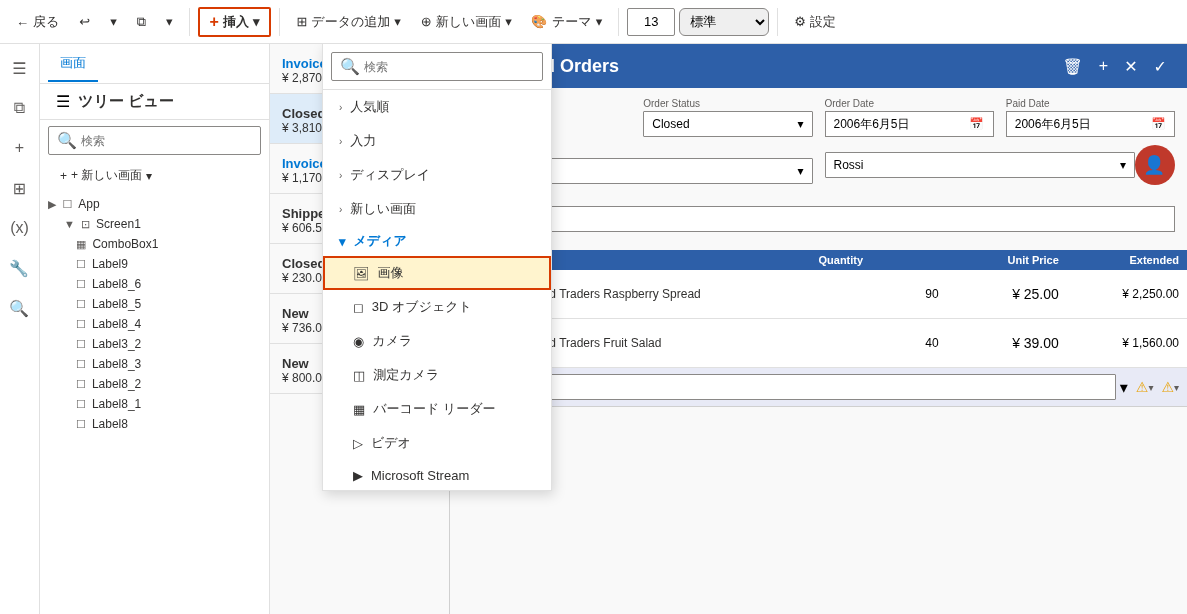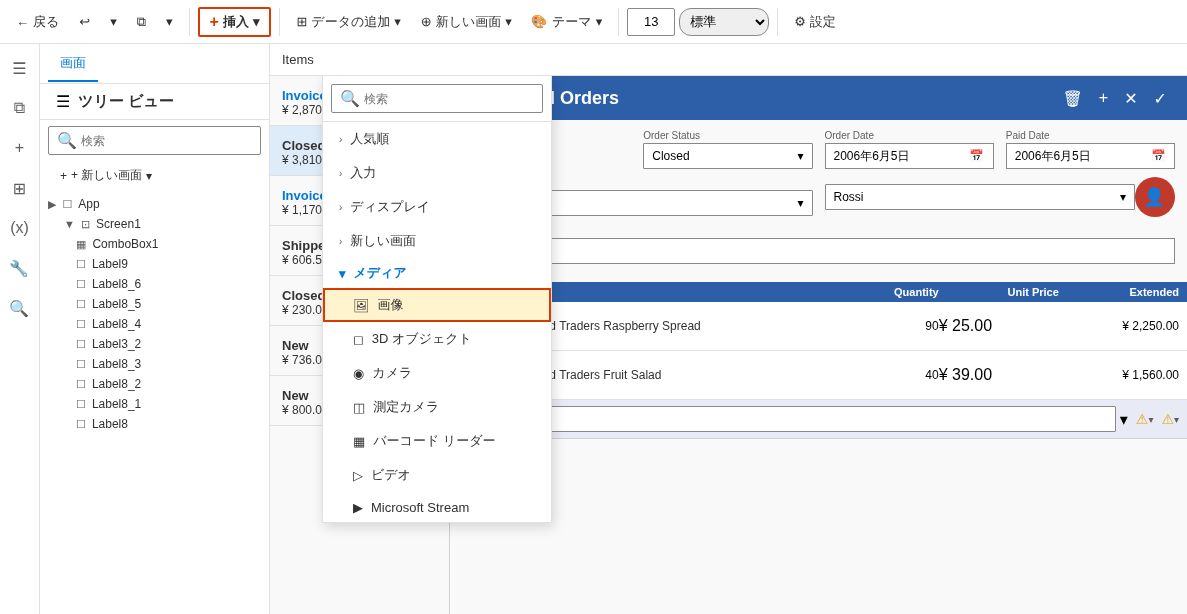--- a/index.html
+++ b/index.html
@@ -26,21 +26,21 @@
     .font-select {
       width: 160px; height: 28px; border: 1px solid #8a8886;
       font-size: 13px; padding: 0 6px; border-radius: 2px;
     }
     .font-size-input {
       width: 48px; height: 28px; border: 1px solid #8a8886;
       font-size: 13px; padding: 0 6px; border-radius: 2px; text-align: center;
     }
     .style-select {
       width: 90px; height: 28px; border: 1px solid #8a8886;
-      font-size: 13px; padding: 0 6px; border-radius: 12px;
+      font-size: 13px; padding: 0 6px; border-radius: 6px;
     }
     .settings-btn {
       display: flex; align-items: center; gap: 4px;
       padding: 4px 8px; border: none; background: transparent;
       cursor: pointer; font-size: 13px; color: #323130;
     }
 
     
     .main-layout {
       display: flex; height: calc(614px - 44px);
@@ -199,31 +199,31 @@
       font-size: 12px; height: 26px; width: 100%;
     }
 
     
     .products-table { width: 100%; }
     .products-header {
       display: flex; background: #2d5fa8; color: #fff; padding: 4px 8px;
       font-size: 11px; font-weight: 600;
     }
     .products-header .col-product { flex: 3; }
-    .products-header .col-qty { flex: 1; text-align: right; }
+    .products-header .col-qty { flex: 1; }
     .products-header .col-price { flex: 1; text-align: right; }
     .products-header .col-ext { flex: 1; text-align: right; }
 
     .product-row {
       display: flex; align-items: center; padding: 6px 8px;
       border-bottom: 1px solid #e0e0e0; background: #fff;
     }
     .product-row .col-product { flex: 3; display: flex; align-items: center; gap: 8px; }
     .product-row .col-qty { flex: 1; text-align: right; font-size: 12px; }
-    .product-row .col-price { flex: 1; font-size: 16px; }
+    .product-row .col-price { flex: 1; text-align: right; font-size: 14px; }
     .product-row .col-ext { flex: 1; text-align: right; font-size: 12px; }
     .product-thumb {
       width: 36px; height: 36px; border-radius: 2px; background: #8B2020;
       display: flex; align-items: center; justify-content: center; overflow: hidden;
     }
     .product-name { font-size: 12px; color: #323130; }
 
     
     .products-search-row {
       display: flex; align-items: center; padding: 6px 8px;
@@ -410,23 +410,20 @@
       </div>
       <div class="tree-item indent2">
         <span class="tree-icon">☐</span>
         <span class="tree-item-label">Label8</span>
       </div>
     </div>
   </div>
 
   <div class="center-area">
 
-    <div class="items-strip">
-      <span>Items</span>
-    </div>
 
     <div class="canvas-area">
 
       <div class="order-list">
         <div class="order-list-item">
           <div class="order-status invoiced">Invoiced</div>
           <div class="order-amount">¥ 2,870.00</div>
           <span class="order-chevron">›</span>
         </div>
         <div class="order-list-item selected">

